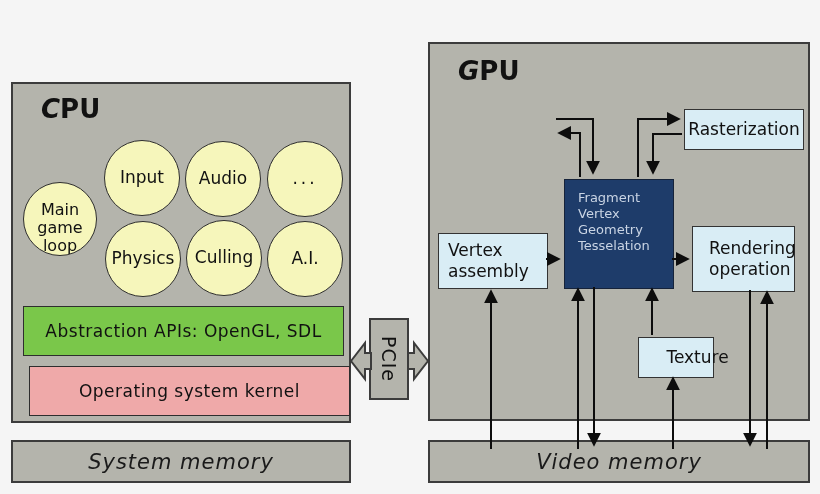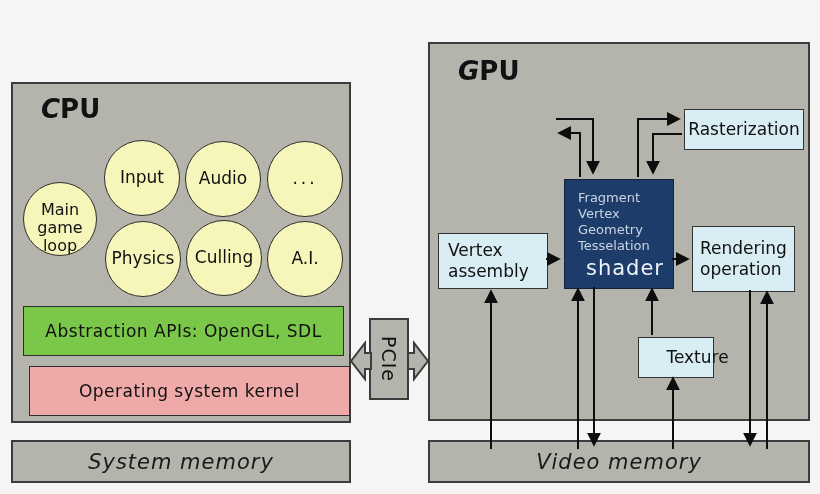--- a/index.html
+++ b/index.html
@@ -36,21 +36,21 @@
   .bar-kernel{top:282px;background:var(--kernel-pink,#efa9a9);margin-left:6px;}
 
   
   .bluebox{position:absolute;background:var(--box-blue,#d9edf5);border:1.5px solid #333;box-sizing:border-box;
            display:flex;align-items:center;font-size:17px;color:#111;line-height:1.25;}
   .bluebox.pad{padding-left:9px;}
   .bluebox.center{justify-content:center;text-align:center;}
   .b-primitive{left:8px;top:56px;width:119px;height:57px;}
   .b-raster{left:254px;top:65px;width:120px;height:41px;}
   .b-vertex{left:8px;top:189px;width:110px;height:56px;}
-  .b-render{left:262px;top:182px;width:103px;height:66px;padding-left:7px;}
+  .b-render{left:262px;top:182px;width:103px;height:66px;padding-left:16px;}
   .b-texture{left:208px;top:293px;width:76px;height:41px;padding-left:43px;}
 
   
   .shader{position:absolute;left:134px;top:135px;width:110px;height:110px;background:var(--shader-navy,#1e3c6a);
           border:1.5px solid #16233a;box-sizing:border-box;color:var(--shader-text,#c9d4e4);}
   .shader .types{padding:10px 0 0 13px;font-size:13px;line-height:1.16;}
   .shader .types div{margin-bottom:1px;}
   .shader .big{position:absolute;right:9px;bottom:8px;font-size:21px;color:#eef2f8;letter-spacing:1px;}
 
   
@@ -106,21 +106,20 @@
     <div class="bluebox pad b-vertex">Vertex assembly</div>
     <div class="bluebox b-render">Rendering operation</div>
     <div class="bluebox center b-texture">Texture</div>
     <div class="shader">
       <div class="types">
         <div>Fragment</div>
         <div>Vertex</div>
         <div>Geometry</div>
         <div>Tesselation</div>
       </div>
-      <div class="big">shader</div>
     </div>
   </div>
 
   <div class="mem-box vidmem">Video memory</div>
 
   <svg class="overlay" viewBox="0 0 820 494">
     <defs>
       <marker id="ah" viewBox="0 0 10 10" refX="8" refY="5" markerWidth="7" markerHeight="7" orient="auto-start-reverse">
         <path d="M0,0 L10,5 L0,10 z" fill="#0d0d0d"></path>
       </marker>

